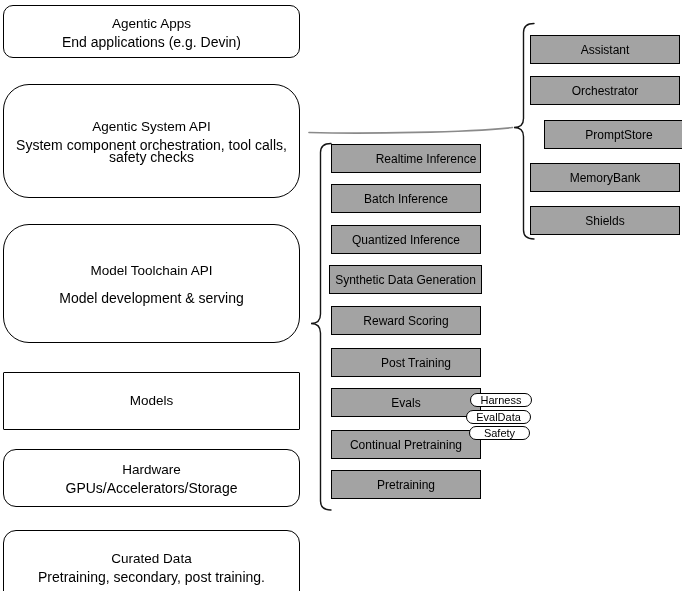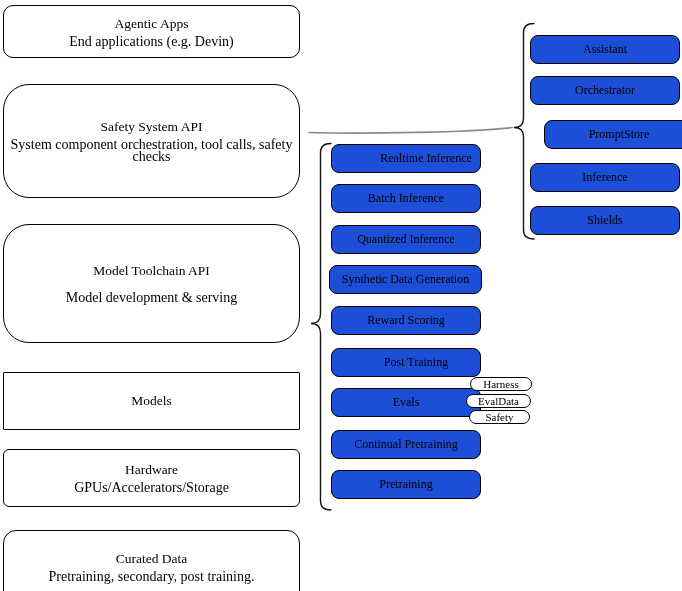--- a/index.html
+++ b/index.html
@@ -1,21 +1,21 @@
 <!DOCTYPE html>
 <html><head>
 <meta charset="utf-8">
 <style>
   html, body { margin: 0; padding: 0; background: #ffffff; }
   .canvas {
     position: relative;
     width: 682px;
     height: 591px;
     background: #ffffff;
-    font-family: Liberation Serif, serif;
+    font-family: Liberation Sans, sans-serif;
     color: #000000;
     overflow: hidden;
   }
   .overlay {
     position: absolute;
     left: 0; top: 0;
     pointer-events: none;
   }
   .brace {
     fill: none;
@@ -42,22 +42,22 @@
     justify-content: center;
     text-align: center;
   }
   .lbox .t { font-size: 13.5px; line-height: 16px; }
   .lbox .s { font-size: 14px; line-height: 12px; margin-top: 4px; }
   .mbox, .rbox {
     position: absolute;
     box-sizing: border-box;
     height: 29px;
     border: 1.5px solid #000000;
-    border-radius: 8px;
-    background: #1d4ed8;
+    border-radius: 0;
+    background: #a3a3a3;
     display: flex;
     align-items: center;
     justify-content: center;
     font-size: 12px;
     white-space: nowrap;
   }
   .mbox { left: 331px; width: 150px; }
   .rbox { left: 530px; width: 150px; }
   .pill {
     position: absolute;
@@ -65,20 +65,21 @@
     height: 14px;
     border: 1.3px solid #000000;
     border-radius: 8px;
     background: #ffffff;
     display: flex;
     align-items: center;
     justify-content: center;
     font-size: 11px;
     white-space: nowrap;
     z-index: 3;
+    margin-top: 16px;
   }
 </style>
 </head>
 <body>
 
 <div class="canvas">
 
   <svg class="overlay" width="682" height="591" viewBox="0 0 682 591">
     <path class="connector" d="M309 132.5 C 365 134 468 132.5 512.5 127.5"></path>
     <path class="brace" d="M331 143.5 C 325 143.5 320.5 145.5 320.5 152.5 L 320.5 314
@@ -90,34 +91,34 @@
              C 520.5 127.5 523.5 130.5 523.5 136.5 L 523.5 230
              C 523.5 237 528 239 534 239"></path>
   </svg>
 
   <div class="lbox" style="top:5px; height:53px; border-radius:10px;">
     <div class="t">Agentic Apps</div>
     <div class="s">End applications (e.g. Devin)</div>
   </div>
 
   <div class="lbox" style="top:84px; height:114px; border-radius:26px;">
-    <div class="t">Safety System API</div>
+    <div class="t">Agentic System API</div>
     <div class="s">System component orchestration, tool calls, safety checks</div>
   </div>
 
   <div class="lbox" style="top:224px; height:119px; border-radius:26px;gap:9px;">
     <div class="t">Model Toolchain API</div>
     <div class="s">Model development &amp; serving</div>
   </div>
 
   <div class="lbox" style="top:372px; height:58px; border-radius:1px;">
     <div class="t">Models</div>
   </div>
 
-  <div class="lbox" style="top:449px; height:58px; border-radius:6px;">
+  <div class="lbox" style="top:449px; height:58px; border-radius:13px;">
     <div class="t">Hardware</div>
     <div class="s">GPUs/Accelerators/Storage</div>
   </div>
 
   <div class="lbox" style="top:530px; height:74px; border-radius:13px;">
     <div class="t">Curated Data</div>
     <div class="s">Pretraining, secondary, post training.</div>
   </div>
 
   <div class="mbox" style="top:144px;padding-left:40px;">Realtime Inference</div>
@@ -130,16 +131,16 @@
   <div class="mbox" style="top:430px;">Continual Pretraining</div>
   <div class="mbox" style="top:470px;">Pretraining</div>
 
   <div class="pill" style="left:470px; top:377px; width:62px;">Harness</div>
   <div class="pill" style="left:466px; top:394px; width:65px;">EvalData</div>
   <div class="pill" style="left:469px; top:410px; width:61px;">Safety</div>
 
   <div class="rbox" style="top:35px;">Assistant</div>
   <div class="rbox" style="top:76px;text-align:center;">Orchestrator</div>
   <div class="rbox" style="top:120px;margin-left:14px;">PromptStore</div>
-  <div class="rbox" style="top:163px;">Inference</div>
+  <div class="rbox" style="top:163px;">MemoryBank</div>
   <div class="rbox" style="top:206px;">Shields</div>
 
 </div>
 
 </body></html>

